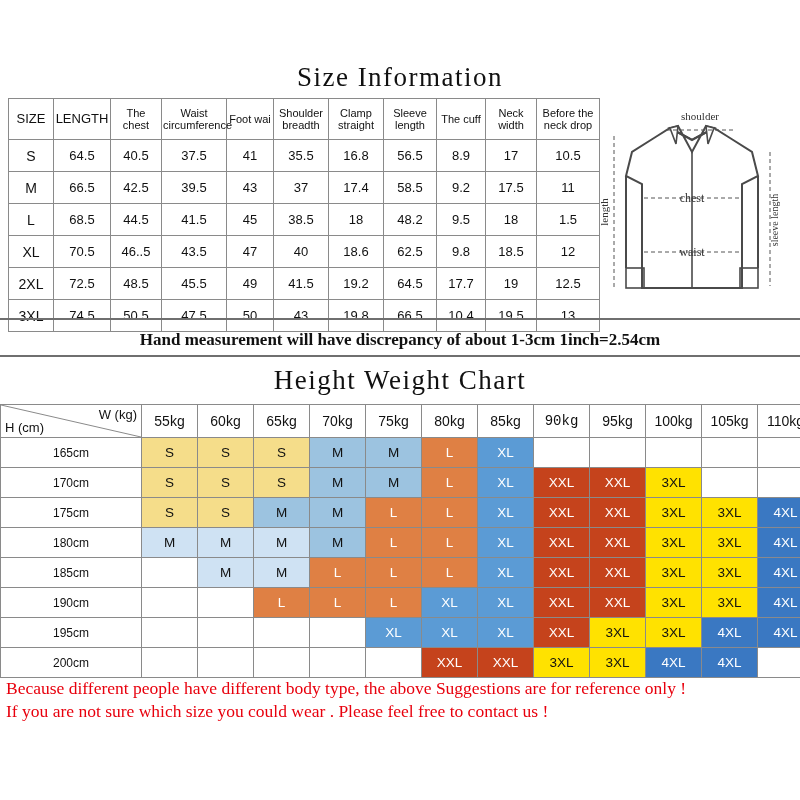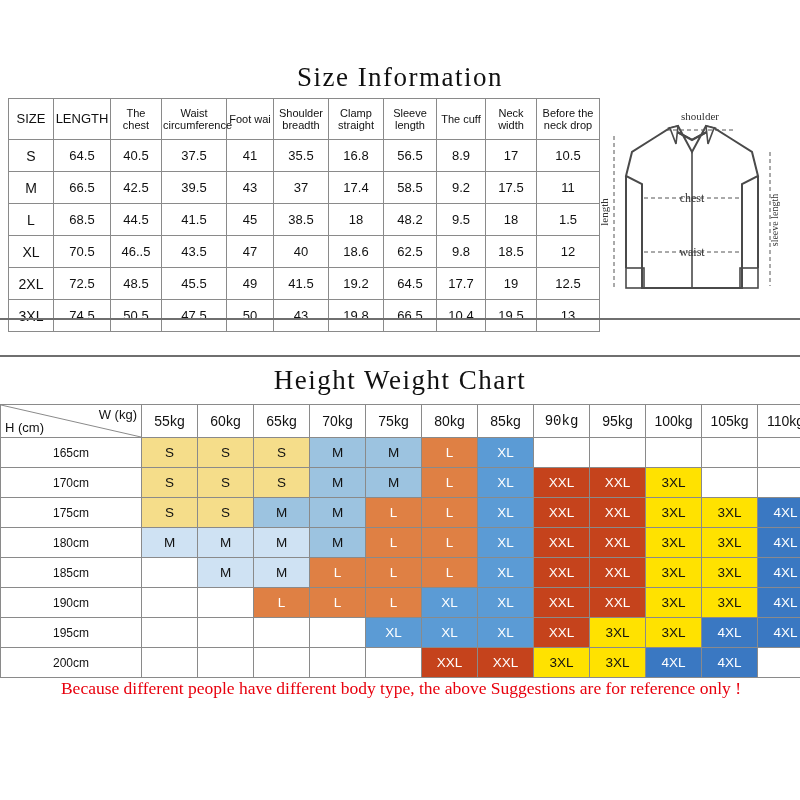--- a/index.html
+++ b/index.html
@@ -78,21 +78,21 @@
   .corner .slash{
     position:absolute;left:0;top:0;width:100%;height:100%;
   }
 
   
   .warn{
     position:absolute;left:6px;width:790px;
     color:#e8000d;font-family:"Liberation Serif", serif;
     font-size:17.5px;
   }
-  .warn1{top:678px;text-align:center;}
+  .warn1{top:678px;}
   .warn2{top:701px;}
 </style>
 </head>
 <body>
 
 <div class="page">
 
   <div class="si-title">Size Information</div>
 
   <div class="si-wrap">
@@ -225,20 +225,21 @@
 
       <text x="108" y="28" font-family="Liberation Serif, serif" font-size="11" fill="#333" text-anchor="middle">shoulder</text>
       <text x="100" y="110" font-family="Liberation Serif, serif" font-size="12" fill="#333" text-anchor="middle">chest</text>
       <text x="100" y="164" font-family="Liberation Serif, serif" font-size="12" fill="#333" text-anchor="middle">waist</text>
       <text x="16" y="120" font-family="Liberation Serif, serif" font-size="11" fill="#333" text-anchor="middle" transform="rotate(-90 16 120)">length</text>
       <text x="186" y="128" font-family="Liberation Serif, serif" font-size="10" fill="#333" text-anchor="middle" transform="rotate(-90 186 128)">sleeve length</text>
     </svg>
   </div>
 
   <div class="rule" style="top:318px"></div>
+  <div class="hand-note">Hand measurement will have discrepancy of about 1-3cm  1inch=2.54cm</div>
   <div class="rule" style="top:355px"></div>
 
   <div class="hw-title">Height Weight Chart</div>
 
   <div class="hw-wrap">
     <table class="hw">
       <thead>
         <tr>
           <th class="corner" style="width:140px">
             <svg class="slash" viewBox="0 0 140 32" preserveAspectRatio="none">
@@ -381,14 +382,15 @@
             <td style="background: rgb(255, 226, 0);">3XL</td>
             <td style="background: rgb(58, 120, 194); color: rgb(255, 255, 255);">4XL</td>
             <td style="background: rgb(58, 120, 194); color: rgb(255, 255, 255);">4XL</td>
             <td style="background: rgb(255, 255, 255);"></td>
           </tr>
         </tbody>
     </table>
   </div>
 
   <div class="warn warn1">Because different people have different body type, the above Suggestions are for reference only !</div>
+  <div class="warn warn2">If you are not sure which size you could wear . Please feel free to contact us !</div>
 
 </div>
 
 </body></html>

